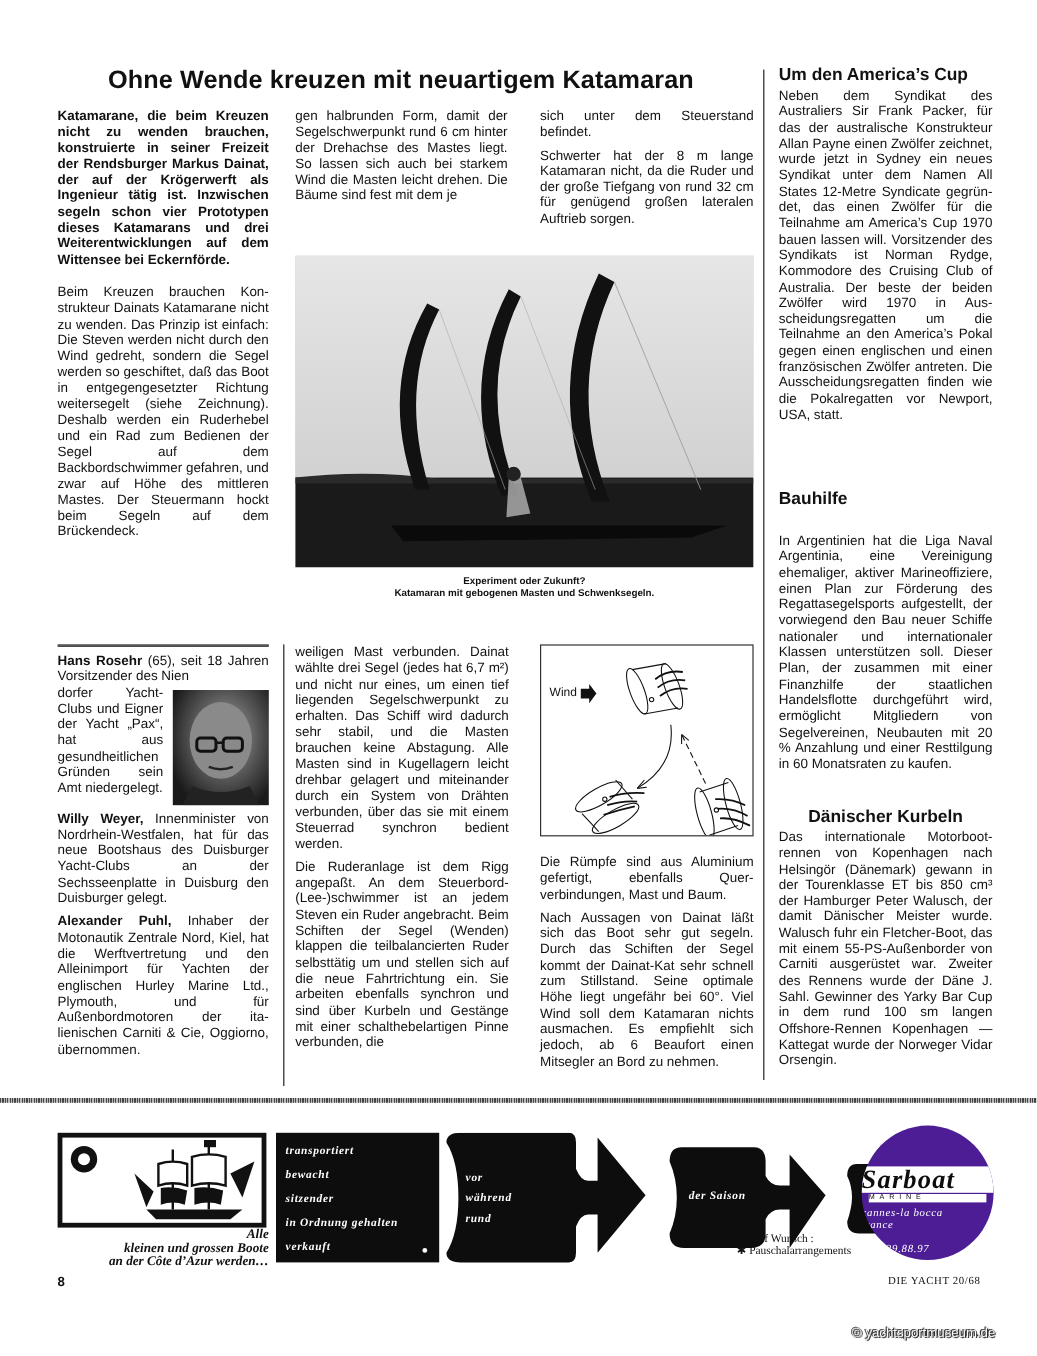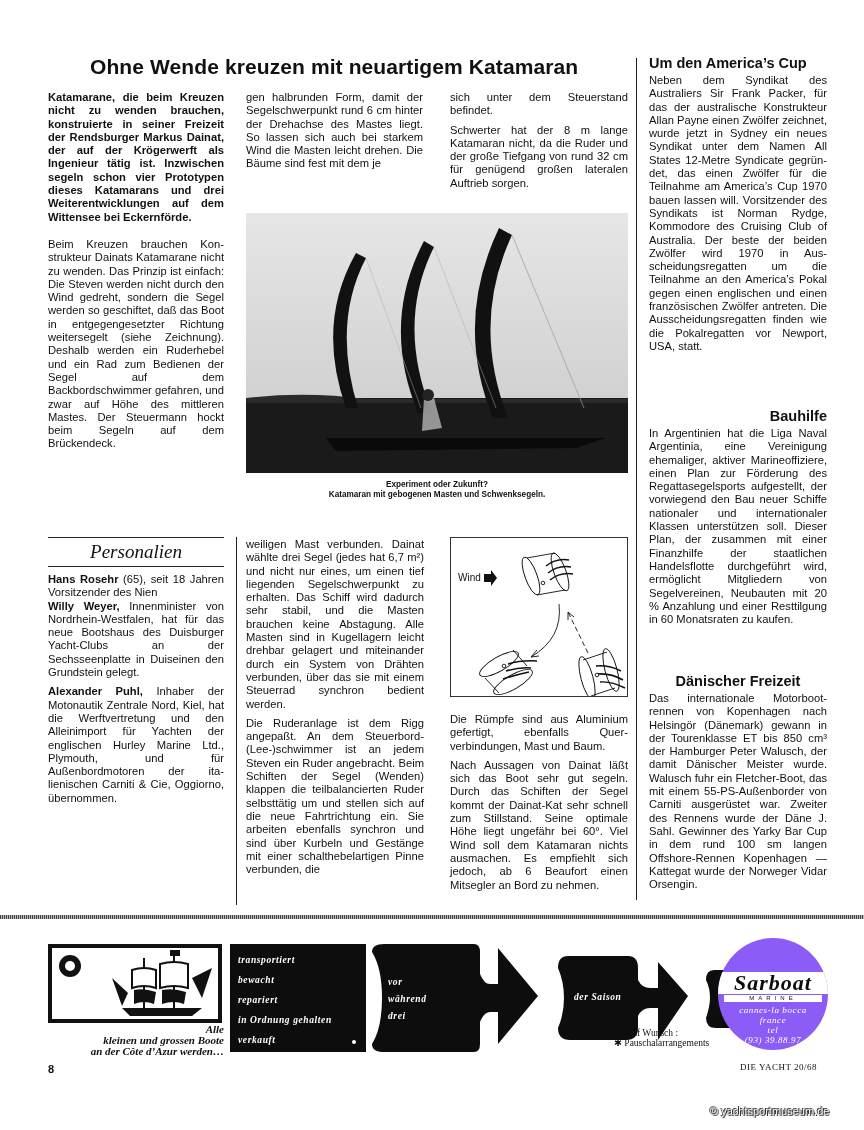--- a/index.html
+++ b/index.html
@@ -61,25 +61,37 @@
 </div>
 <div class="abs caption" style="left:246px; top:480px; width:382px;">
   <div>Experiment oder Zukunft?</div>
   <div>Katamaran mit gebogenen Masten und Schwenksegeln.</div>
 </div>
 
 <div class="vline" style="left:636px; top:58px; height:842px;"></div>
 
 <div class="abs" style="left:48px; top:537px; width:176px;">
   <div style="border-top:1px solid #222;"></div>
-  <div style="font-family:'Liberation Serif', serif; font-style:italic; font-size:19px; text-align:center; line-height:28px;">Personalien</div>
   <div style="border-top:1px solid #222; margin-bottom:6px;"></div>
   <div class="body-text">
     <p style="margin-bottom:0;"><span class="bold">Hans Rosehr</span><span> (65), seit 18 Jah­ren Vorsitzender des Nien­</span></p>
-    <p><span class="bold">Willy Weyer,</span><span> Innenminister von Nordrhein-Westfalen, hat für das neue Bootshaus des Duisburger Yacht-Clubs an der Sechsseenplatte in Duis­einen den Grundstein gelegt.</span></p>
+    <div style="display:flex; gap:8px; margin-bottom:6px;">
+      <p style="width:88px; margin:0;">dorfer Yacht-Clubs und Eig­ner der Yacht „Pax“, hat aus gesundheit­lichen Gründen sein Amt nie­dergelegt.</p>
+      <div style="width:80px; height:96px; margin-top:3px; background:radial-gradient(ellipse at 55% 40%, #aaa 0%, #555 45%, #1a1a1a 80%);">
+        <svg width="80" height="96" viewBox="0 0 80 96">
+          <ellipse cx="40" cy="42" rx="26" ry="32" fill="#8a8a8a"></ellipse>
+          <rect x="20" y="40" width="16" height="11" rx="3" fill="none" stroke="#111" stroke-width="2.5"></rect>
+          <rect x="42" y="40" width="16" height="11" rx="3" fill="none" stroke="#111" stroke-width="2.5"></rect>
+          <line x1="36" y1="44" x2="42" y2="44" stroke="#111" stroke-width="2"></line>
+          <path d="M30 64 Q40 68 50 64" stroke="#222" stroke-width="2" fill="none"></path>
+          <path d="M8 96 L16 80 Q40 90 64 80 L72 96 Z" fill="#222"></path>
+        </svg>
+      </div>
+    </div>
+    <p><span class="bold">Willy Weyer,</span><span> Innenminister von Nordrhein-Westfalen, hat für das neue Bootshaus des Duisburger Yacht-Clubs an der Sechsseenplatte in Duis­burg den Duisburger gelegt.</span></p>
     <p><span class="bold">Alexander Puhl,</span><span> Inhaber der Motonautik Zentrale Nord, Kiel, hat die Werftvertretung und den Alleinimport für Yach­ten der englischen Hurley Marine Ltd., Plymouth, und für Außenbordmotoren der ita­lienischen Carniti &amp; Cie, Oggi­orno, übernommen.</span></p>
   </div>
 </div>
 
 <div class="vline" style="left:236px; top:537px; height:368px;"></div>
 
 <div class="abs body-text" style="left:246px; top:538px; width:178px;">
   <p>weiligen Mast verbunden. Dai­nat wählte drei Segel (jedes hat 6,7 m²) und nicht nur eines, um einen tief lie­genden Segelschwerpunkt zu erhalten. Das Schiff wird da­durch sehr stabil, und die Ma­sten brauchen keine Absta­gung. Alle Masten sind in Ku­gellagern leicht drehbar gela­gert und miteinander durch ein System von Drähten verbun­den, über das sie mit einem Steuerrad synchron bedient werden.</p>
   <p>Die Ruderanlage ist dem Rigg angepaßt. An dem Steuerbord-(Lee-)schwimmer ist an jedem Steven ein Ruder angebracht. Beim Schiften der Segel (Wen­den) klappen die teilbalancier­ten Ruder selbsttätig um und stellen sich auf die neue Fahrtrichtung ein. Sie arbei­ten ebenfalls synchron und sind über Kurbeln und Ge­stänge mit einer schalthebel­artigen Pinne verbunden, die</p>
 </div>
@@ -129,26 +141,26 @@
   <p>Die Rümpfe sind aus Alumi­nium gefertigt, ebenfalls Quer­verbindungen, Mast und Baum.</p>
   <p>Nach Aussagen von Dainat läßt sich das Boot sehr gut segeln. Durch das Schiften der Segel kommt der Dainat-Kat sehr schnell zum Stillstand. Seine optimale Höhe liegt ungefähr bei 60°. Viel Wind soll dem Katamaran nichts ausmachen. Es empfiehlt sich jedoch, ab 6 Beaufort einen Mitsegler an Bord zu nehmen.</p>
 </div>
 
 <div class="abs" style="left:649px; top:55px; width:178px;">
   <div class="sidehead" style="margin-bottom:2px;">Um den America’s Cup</div>
   <div class="body-text">Neben dem Syndikat des Australiers Sir Frank Packer, für das der australische Kon­strukteur Allan Payne einen Zwölfer zeichnet, wurde jetzt in Sydney ein neues Syndikat unter dem Namen All States 12-Metre Syndicate gegrün­det, das einen Zwölfer für die Teilnahme am America’s Cup 1970 bauen lassen will. Vor­sitzender des Syndikats ist Norman Rydge, Kommodore des Cruising Club of Austra­lia. Der beste der beiden Zwölfer wird 1970 in Aus­scheidungsregatten um die Teilnahme an den America’s Pokal gegen einen englischen und einen französischen Zwöl­fer antreten. Die Ausschei­dungsregatten finden wie die Pokalregatten vor Newport, USA, statt.</div>
 </div>
 
 <div class="abs" style="left:649px; top:408px; width:178px;">
-  <div class="sidehead" style="text-align:right; margin-bottom:2px;">Bauhilfe</div>
+  <div class="sidehead" style="text-align:left; margin-bottom:20px;">Bauhilfe</div>
   <div class="body-text">In Argentinien hat die Liga Naval Argentinia, eine Vereini­gung ehemaliger, aktiver Ma­rineoffiziere, einen Plan zur Förderung des Regattasegel­sports aufgestellt, der vorwie­gend den Bau neuer Schiffe nationaler und internationaler Klassen unterstützen soll. Die­ser Plan, der zusammen mit einer Finanzhilfe der staat­lichen Handelsflotte durchge­führt wird, ermöglicht Mitglie­dern von Segelvereinen, Neu­bauten mit 20 % Anzahlung und einer Resttilgung in 60 Monatsraten zu kaufen.</div>
 </div>
 
 <div class="abs" style="left:649px; top:673px; width:178px;">
-  <div class="sidehead" style="text-align:center; margin-bottom:2px;">Dänischer Freizeit</div>
+  <div class="sidehead" style="text-align:center; margin-bottom:2px;">Dänischer Kurbeln</div>
   <div class="body-text">Das internationale Motorboot­rennen von Kopenhagen nach Helsingör (Dänemark) gewann in der Tourenklasse ET bis 850 cm³ der Hamburger Peter Walusch, der damit Dänischer Meister wurde. Walusch fuhr ein Fletcher-Boot, das mit einem 55-PS-Außenborder von Carniti ausgerüstet war. Zwei­ter des Rennens wurde der Däne J. Sahl. Gewinner des Yarky Bar Cup in dem rund 100 sm langen Offshore-Ren­nen Kopenhagen — Kattegat wurde der Norweger Vidar Orsengin.</div>
 </div>
 
 <div class="abs rule-pattern" style="left:0; top:915px; width:864px;"></div>
 
 <div class="abs" style="left:48px; top:944px; width:780px; height:112px;">
 
   <div style="position:absolute; left:0; top:0; width:174px; height:79px; border:4px solid #111; background:#fff;">
     <svg width="166" height="71" viewBox="0 0 166 71">
       <circle cx="18" cy="18" r="11" fill="#111"></circle>
@@ -167,44 +179,44 @@
   </div>
   <div style="position:absolute; left:0; top:80px; width:176px; text-align:right; font-family:'Liberation Serif', serif; font-style:italic; font-weight:bold; font-size:11px; line-height:11px;">
     <div>Alle</div>
     <div>kleinen und grossen Boote</div>
     <div>an der Côte d’Azur werden…</div>
   </div>
 
   <div style="position:absolute; left:182px; top:0; width:136px; height:108px; background:#0d0d0d; padding:6px 8px;">
     <div class="ad-script" style="line-height:20px;">transportiert</div>
     <div class="ad-script" style="line-height:20px;">bewacht</div>
-    <div class="ad-script" style="line-height:20px;">repariert</div>
+    <div class="ad-script" style="line-height:20px;">sitzender</div>
     <div class="ad-script" style="line-height:20px;">in Ordnung gehalten</div>
     <div class="ad-script" style="line-height:20px;">verkauft</div>
     <div style="position:absolute; right:10px; bottom:8px; width:4px; height:4px; border-radius:50%; background:#fff;"></div>
   </div>
 
   <svg width="520" height="112" viewBox="0 0 520 112" style="position:absolute; left:322px; top:0;">
     <path d="M14 0 L104 0 Q110 0 110 8 L110 30 Q114 40 120 40 L128 40 L128 4 L168 52 L128 100 L128 68 L120 68 Q114 68 110 78 L110 100 Q110 108 104 108 L14 108 Q2 108 2 100 Q12 84 12 54 Q12 24 2 8 Q2 0 14 0 Z" fill="#0d0d0d"></path>
     <path d="M198 12 L258 12 Q268 12 268 24 L268 36 Q272 44 280 44 L288 44 L288 18 L318 52 L288 96 L288 64 L280 64 Q272 64 268 72 L268 84 Q268 96 256 96 L200 96 Q188 96 188 84 Q194 70 194 54 Q194 38 188 24 Q188 12 198 12 Z" fill="#0d0d0d"></path>
     <path d="M344 26 L378 26 Q388 26 388 36 L388 42 L396 42 L396 26 L412 52 L396 88 L396 66 L388 66 L388 74 Q388 84 378 84 L346 84 Q336 84 336 74 Q340 62 340 54 Q340 44 336 36 Q336 26 344 26 Z" fill="#0d0d0d"></path>
   </svg>
   <div style="position:absolute; left:340px; top:30px;">
     <div class="ad-script" style="line-height:17px;">vor</div>
     <div class="ad-script" style="line-height:17px;">während</div>
-    <div class="ad-script" style="line-height:17px;">drei</div>
+    <div class="ad-script" style="line-height:17px;">rund</div>
   </div>
   <div class="ad-script" style="position:absolute; left:526px; top:48px;">der Saison</div>
 
   <div style="position:absolute; left:566px; top:84px; font-family:'Liberation Serif', serif; font-size:9.5px; line-height:10px; color:#111;">
     <div style="padding-left:14px;">auf Wunsch :</div>
     <div><span>✱</span> <span>Pauschalarrangements</span></div>
   </div>
 
-  <div style="position:absolute; left:670px; top:-6px; width:110px; height:112px; border-radius:50%; background:#8b5cf6; text-align:center; color:#fff; overflow:hidden;">
+  <div style="position:absolute; left:670px; top:-6px; width:110px; height:112px; border-radius:50%; background:#4c1d95; color:#fff; overflow:hidden;">
     <div style="margin-top:34px; background:#fff; color:#0d0d0d; font-family:'Liberation Serif', serif; font-weight:bold; font-style:italic; font-size:22px; line-height:22px; letter-spacing:1px;">Sarboat</div>
     <div style="background:#fff; color:#0d0d0d; font-size:6px; letter-spacing:4px; line-height:7px; margin:1px 6px 0;">MARINE</div>
     <div class="ad-script" style="font-weight:normal; font-size:9px; line-height:10px; margin-top:3px;">cannes-la bocca</div>
     <div class="ad-script" style="font-weight:normal; font-size:9px; line-height:10px;">france</div>
     <div class="ad-script" style="font-weight:normal; font-size:9px; line-height:10px;">tel</div>
     <div class="ad-script" style="font-weight:normal; font-size:9px; line-height:10px;">(93) 39.88.97</div>
   </div>
 </div>
 
 <div class="ad-script" style="position:absolute; left:649px; top:936px;">durch</div>

